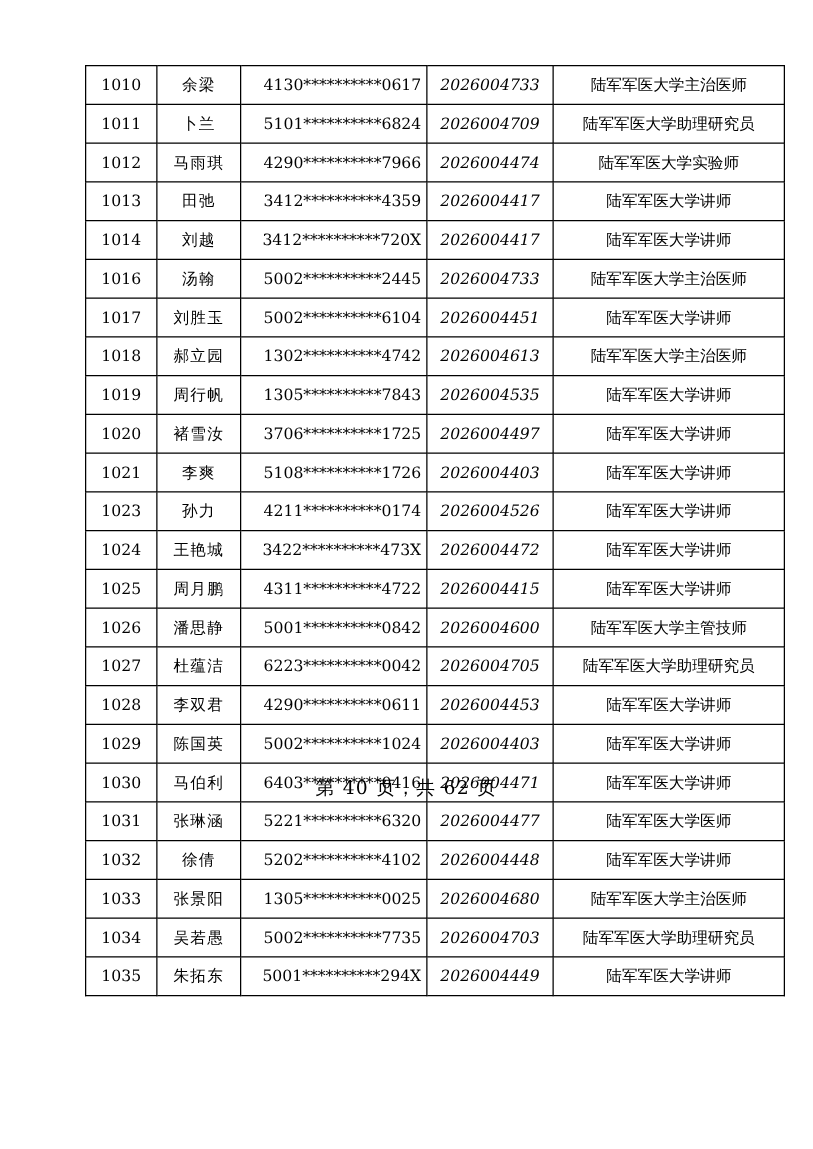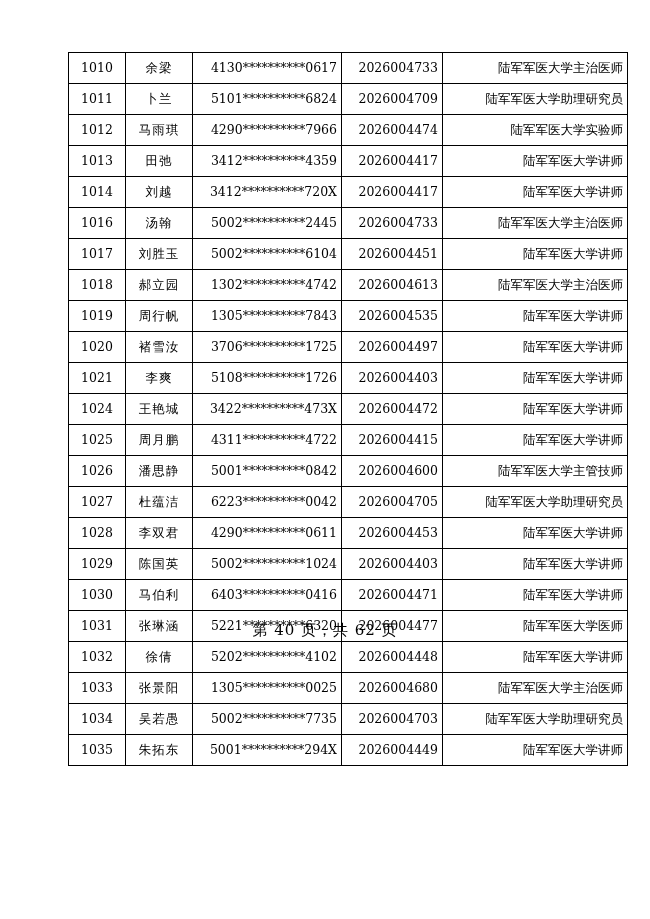--- a/index.html
+++ b/index.html
@@ -47,25 +47,26 @@
     margin-top: 40px;
   }
   td.c-id {
     width: 140px;
     text-align: right;
     font-family: "DejaVu Serif", "Liberation Serif", serif;
     letter-spacing: 0px;
   }
   td.c-code {
     width: 92px;
-    text-align: right;
+    text-align: center;
+    font-style: italic;
   }
   td.c-unit {
     width: 176px;
-    text-align: right;
+    text-align: center;
     padding-left: 7px;
   }
   .footer {
     position: absolute;
     left: 0;
     right: 0;
     bottom: 28px;
     text-align: center;
     font-size: 15px;
     font-family: "DejaVu Serif", "Liberation Serif", serif;
@@ -149,20 +150,27 @@
           <td class="c-unit">陆军军医大学讲师</td>
         </tr>
         <tr>
           <td class="c-seq">1021</td>
           <td class="c-name">李爽</td>
           <td class="c-id">5108**********1726</td>
           <td class="c-code">2026004403</td>
           <td class="c-unit">陆军军医大学讲师</td>
         </tr>
         <tr>
+          <td class="c-seq">1023</td>
+          <td class="c-name">孙力</td>
+          <td class="c-id">4211**********0174</td>
+          <td class="c-code">2026004526</td>
+          <td class="c-unit">陆军军医大学讲师</td>
+        </tr>
+        <tr>
           <td class="c-seq">1024</td>
           <td class="c-name">王艳城</td>
           <td class="c-id">3422**********473X</td>
           <td class="c-code">2026004472</td>
           <td class="c-unit">陆军军医大学讲师</td>
         </tr>
         <tr>
           <td class="c-seq">1025</td>
           <td class="c-name">周月鹏</td>
           <td class="c-id">4311**********4722</td>

